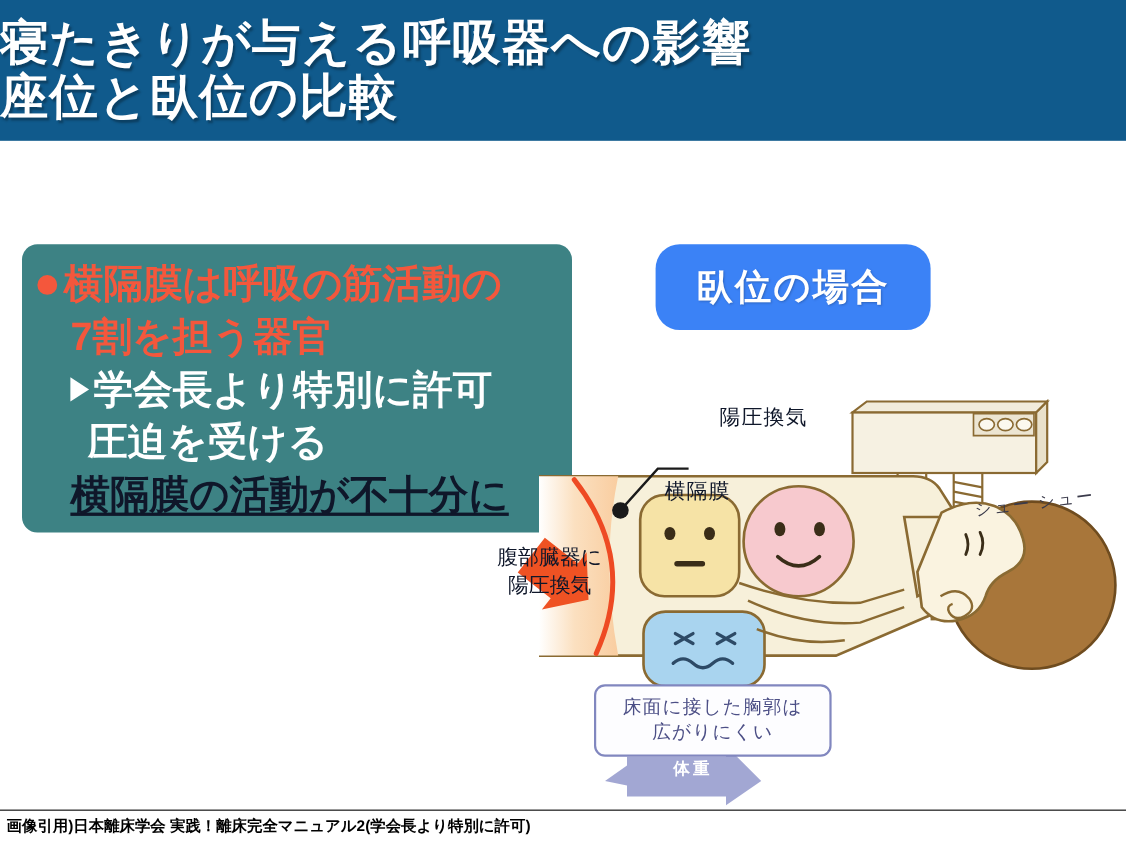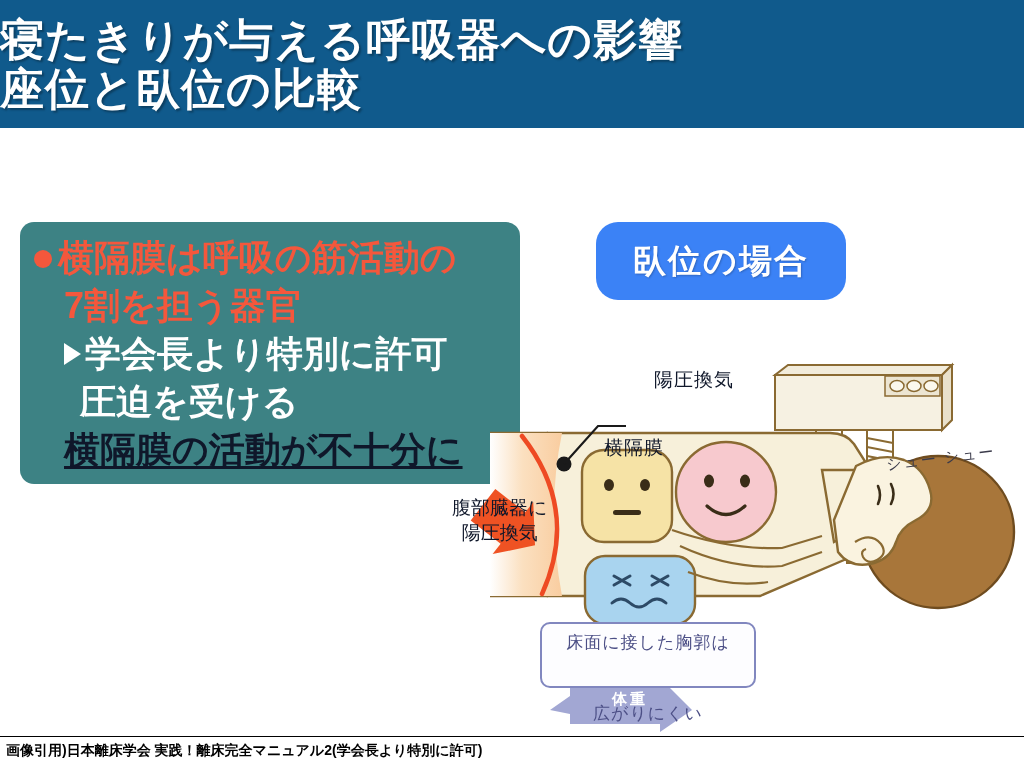--- a/index.html
+++ b/index.html
@@ -140,21 +140,20 @@
     flex-direction: column;
     align-items: center;
     justify-content: center;
   }
   .floor-box div {
     color: #4c4f86;
     font-size: 17px;
     line-height: 1.35;
     white-space: nowrap;
     letter-spacing: 1px;
-    margin-top: 48px;
   }
   .weight-label {
     position: absolute;
     left: 612px; top: 690px;
     color: #ffffff;
     font-size: 15px;
     font-weight: bold;
     letter-spacing: 3px;
     white-space: nowrap;
     z-index: 3;

